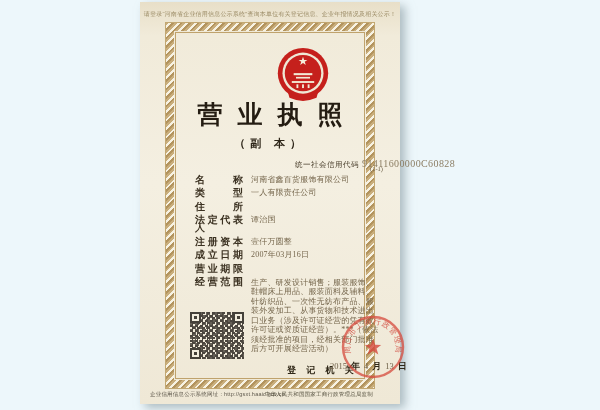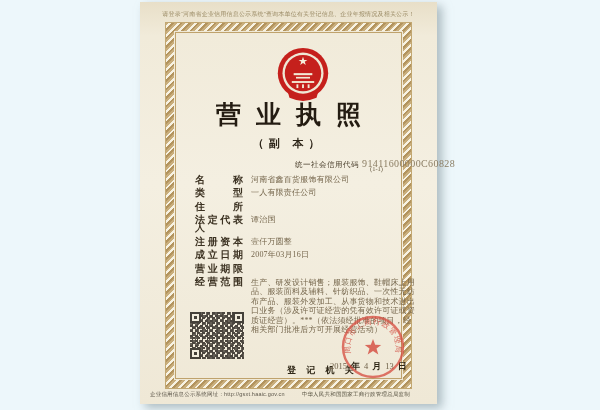--- a/index.html
+++ b/index.html
@@ -2,21 +2,21 @@
 <html><head>
 <meta charset="utf-8">
 <style>
   html,body{margin:0;padding:0;}
   body{
     width:600px;height:410px;position:relative;overflow:hidden;
     background:#edf7fb;
     font-family:"Liberation Serif","DejaVu Serif",serif;
   }
   .paper{
-    position:absolute;left:140px;top:2px;width:297px;height:402px;
+    position:absolute;left:140px;top:2px;width:260px;height:402px;
     background:linear-gradient(180deg,#e8dfc8 0px,#f1ebda 34px,#f4efe1 45%,#efe8d6 100%);
     box-shadow:5px 4px 9px rgba(130,148,155,.6);
   }
   .notice{
     position:absolute;top:8px;left:0;right:0;text-align:center;
     font-size:6px;color:#9a8a64;letter-spacing:.2px;
     font-family:"Liberation Sans","DejaVu Sans",sans-serif;
   }
   .frame{
     position:absolute;left:26px;top:21px;right:26px;bottom:16px;

